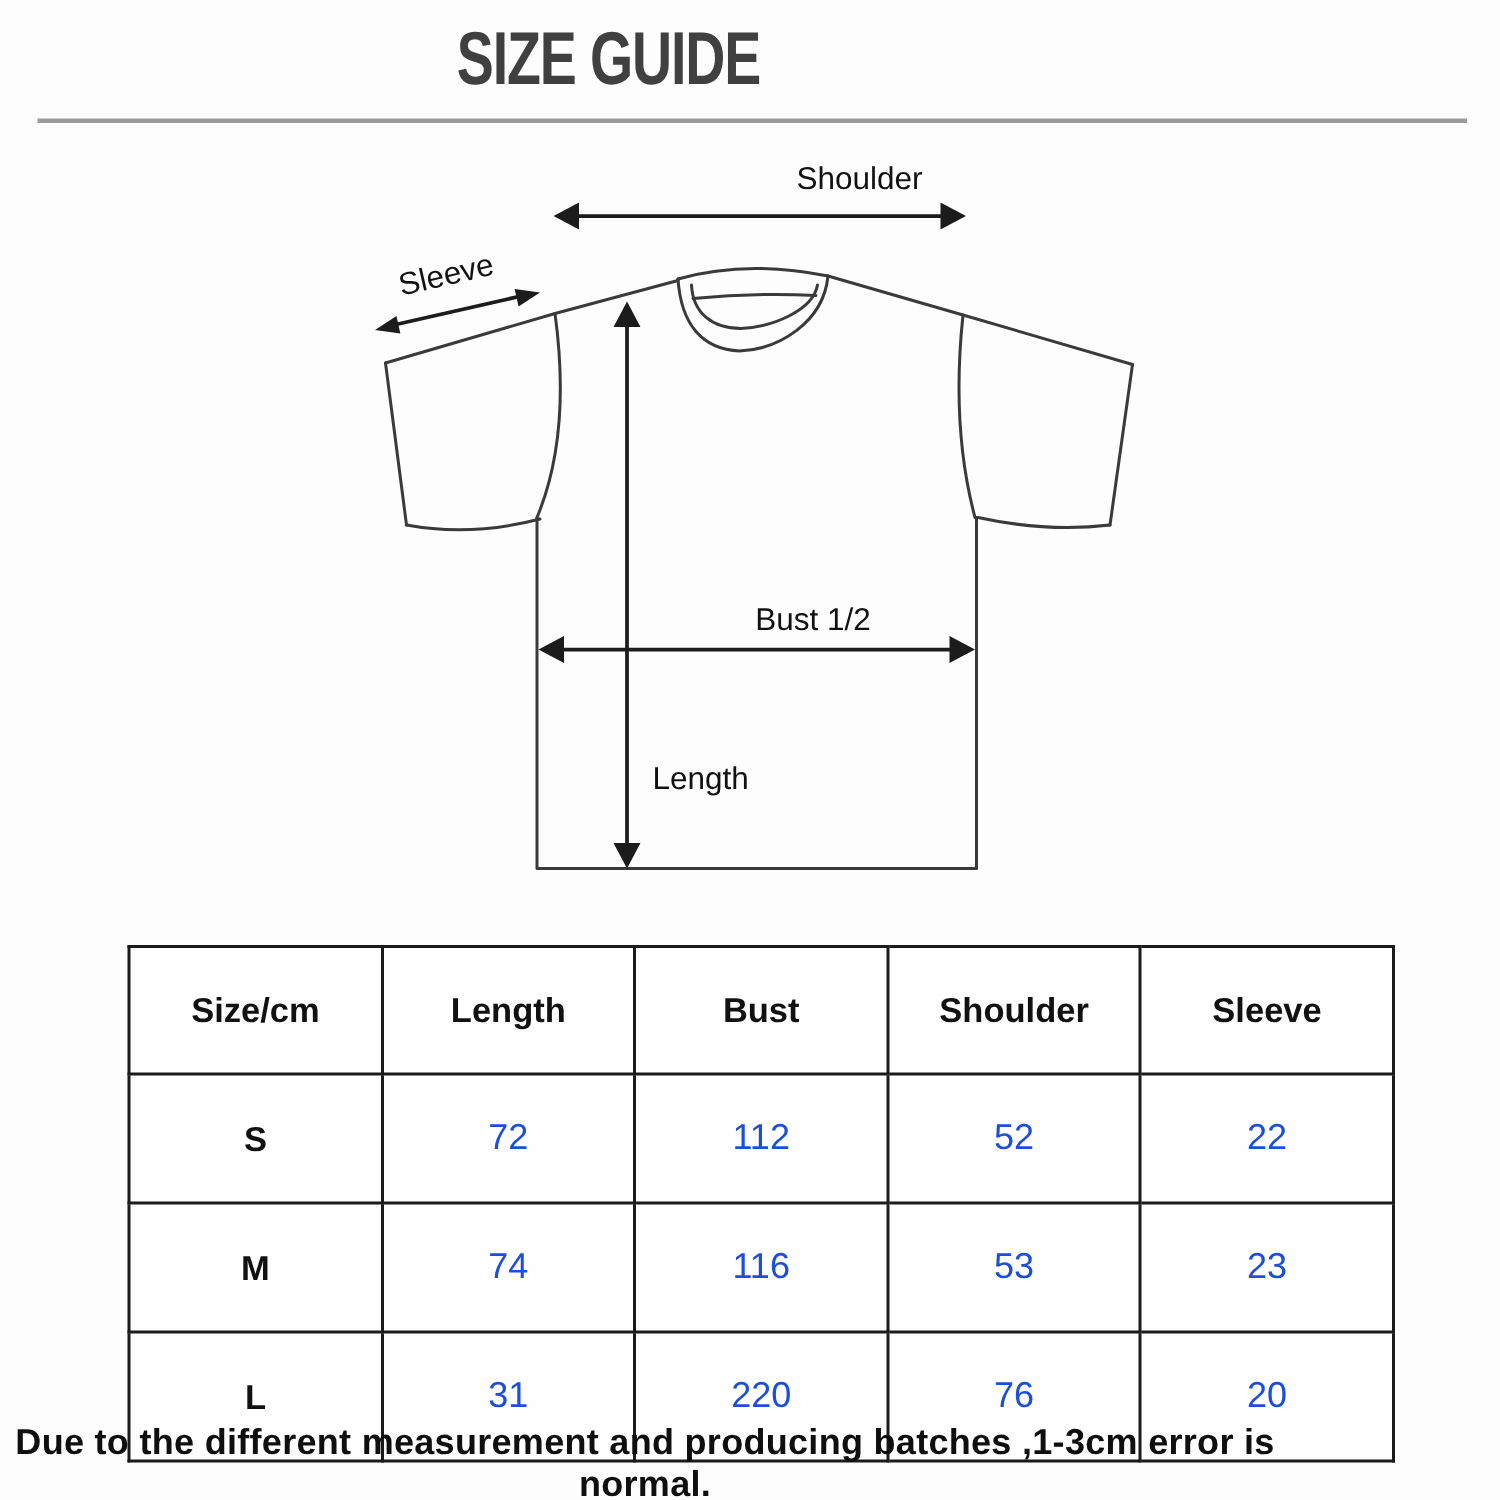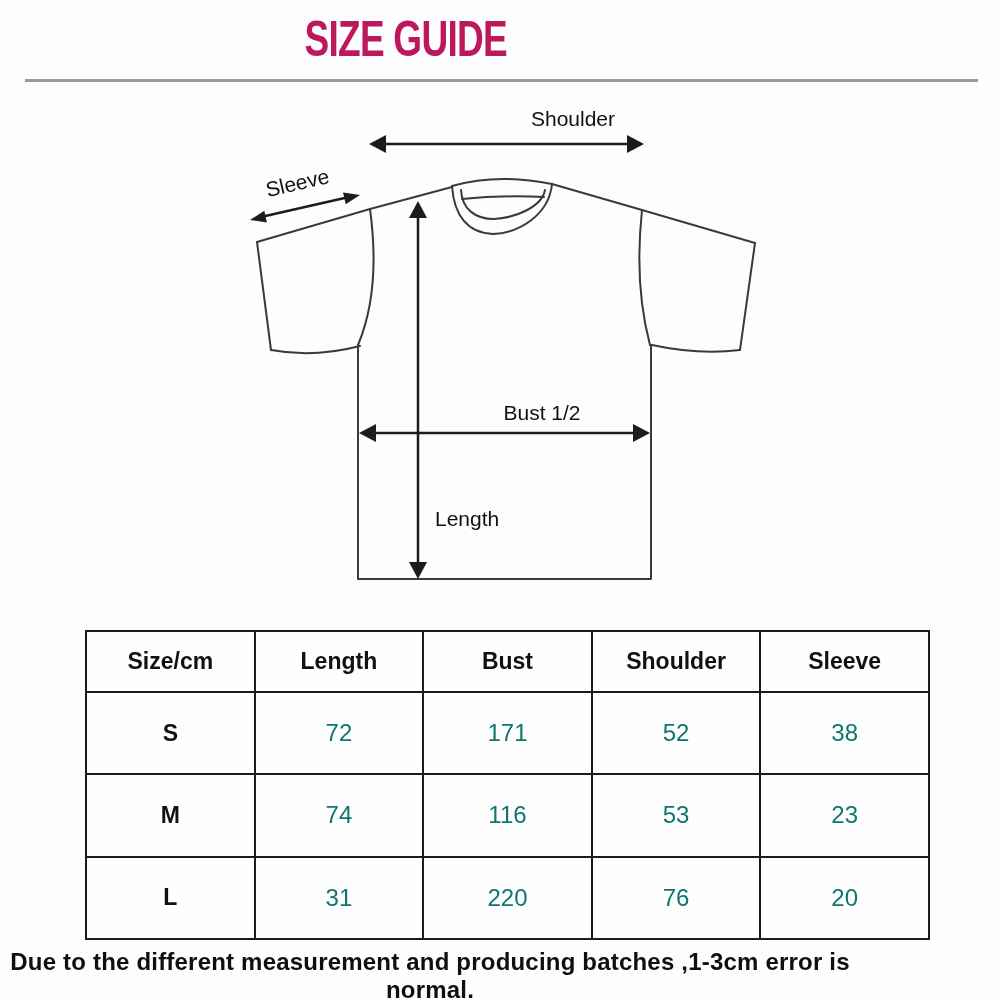--- a/index.html
+++ b/index.html
@@ -5,21 +5,21 @@
   html,body{margin:0;padding:0;}
   body{
     width:1000px;height:1000px;position:relative;
     background:#fdfdfd;
     font-family:"Liberation Sans","DejaVu Sans",sans-serif;
     color:#141414;overflow:hidden;
   }
   .page-title{
     position:absolute;top:10px;left:0;width:812px;
     text-align:center;font-size:50px;font-weight:900;
-    letter-spacing:-1px;color:#be185d;
+    letter-spacing:-1px;color:#404040;
   }
   .page-title .squeeze{
     display:inline-block;transform:scaleX(0.74);transform-origin:center;
     white-space:nowrap;
   }
   .title-divider{
     position:absolute;top:79px;left:25px;width:953px;height:3px;
     background:#9a9a9a;
   }
   .diagram-svg{
@@ -33,24 +33,24 @@
   .diagram-svg text{
     fill:#111;font-family:"Liberation Sans","DejaVu Sans",sans-serif;
     font-size:21px;stroke:none;
   }
   .size-table{
     position:absolute;top:630px;left:85px;width:845px;height:310px;
     border-collapse:collapse;table-layout:fixed;background:#fefefe;
   }
   .size-table th,.size-table td{
     border:2px solid #1b1b1b;text-align:center;vertical-align:middle;
-    padding:0;
+    padding:12px;
   }
   .size-table th{font-size:23px;font-weight:bold;height:59px;color:#111;}
-  .size-table td{font-size:24px;font-weight:normal;height:60px;color:#0f766e;}
+  .size-table td{font-size:24px;font-weight:normal;height:60px;color:#1d4ed8;}
   .size-table td.size-col{font-size:23px;font-weight:bold;color:#111;}
   .footnote{
     position:absolute;top:948px;left:0;width:860px;
     text-align:center;font-size:24px;font-weight:700;color:#0f0f0f;
     white-space:pre-wrap;letter-spacing:0.2px;
   }
 </style>
 </head>
 <body>
 
@@ -122,23 +122,23 @@
       <th>Length</th>
       <th>Bust</th>
       <th>Shoulder</th>
       <th>Sleeve</th>
     </tr>
   </thead>
   <tbody>
     <tr>
       <td class="size-col">S</td>
       <td>72</td>
-      <td>171</td>
+      <td>112</td>
       <td>52</td>
-      <td>38</td>
+      <td>22</td>
     </tr>
     <tr>
       <td class="size-col">M</td>
       <td>74</td>
       <td>116</td>
       <td>53</td>
       <td>23</td>
     </tr>
     <tr>
       <td class="size-col">L</td>

